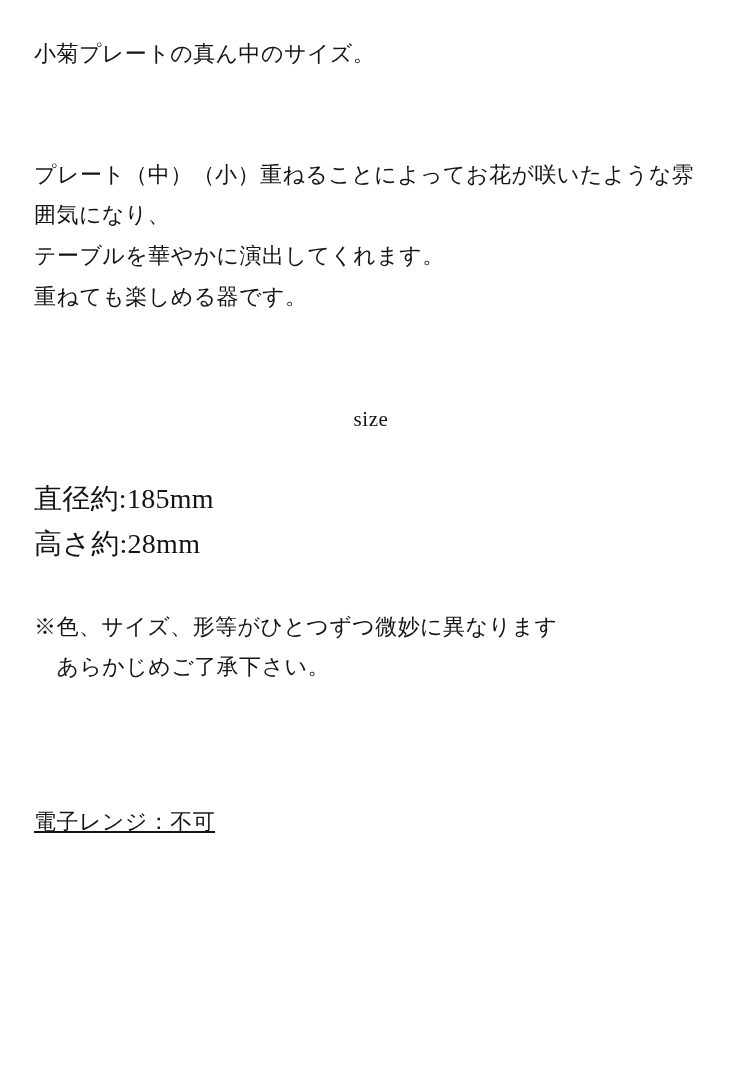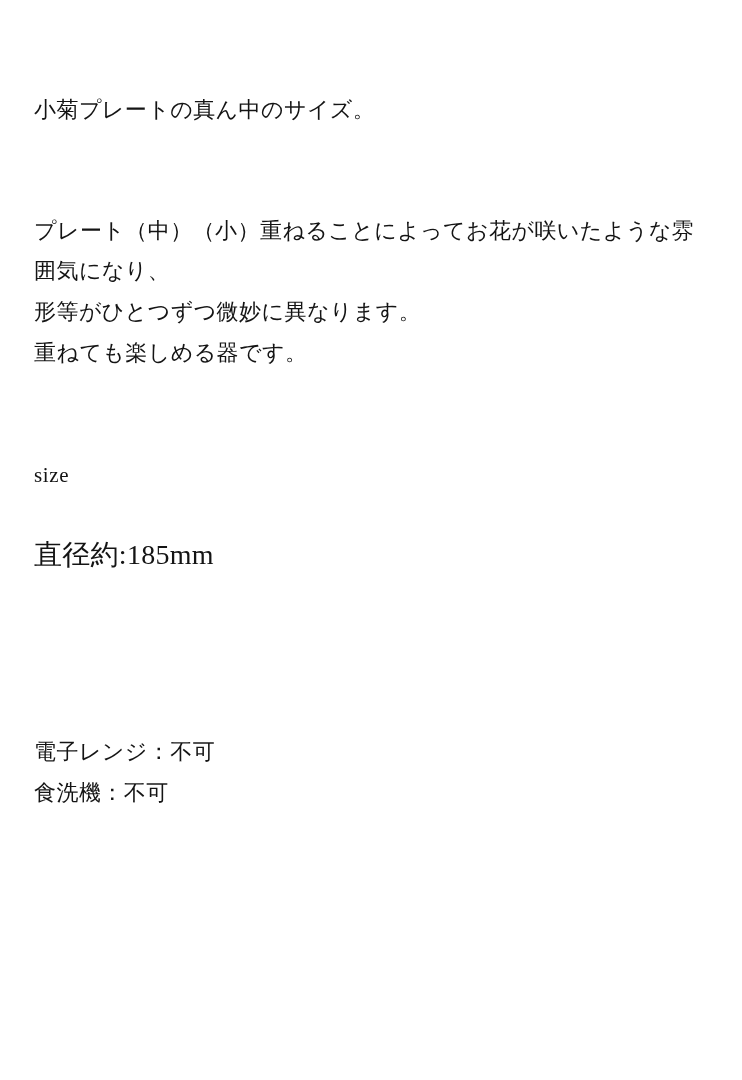--- a/index.html
+++ b/index.html
@@ -11,58 +11,60 @@
     width: 742px;
     height: 1080px;
     overflow: hidden;
     font-family: "Liberation Serif", "DejaVu Serif", serif;
     color: #1a1a1a;
   }
   .page {
     width: 742px;
     height: 1080px;
     box-sizing: border-box;
-    padding: 90px 34px 0 34px;
+    padding: 34px 34px 0 34px;
     position: relative;
   }
   .block {
     font-size: 22px;
     line-height: 1.85;
     letter-spacing: 0.02em;
     color: #141414;
     white-space: pre-wrap;
   }
   .gap-sm { height: 28px; }
   .gap-md { height: 40px; }
   .gap-xl { height: 86px; }
   .size-label {
     font-size: 21px;
     line-height: 1.6;
     letter-spacing: 0.03em;
     color: #141414;
     font-family: "Liberation Serif", "DejaVu Serif", serif;
+    text-align: center;
   }
   .dim {
     font-size: 28px;
     line-height: 1.6;
     letter-spacing: 0.01em;
     color: #141414;
   }
   .note {
     font-size: 22px;
     line-height: 1.85;
     letter-spacing: 0.02em;
     color: #141414;
     white-space: pre-wrap;
   }
   .care {
     font-size: 22px;
     line-height: 1.85;
     letter-spacing: 0.02em;
     color: #141414;
+    text-decoration: underline;
   }
   .clip-bottom {
     position: absolute;
     left: 0;
     right: 0;
     bottom: 0;
     height: 0;
   }
 </style>
 </head>
@@ -71,36 +73,38 @@
 <div class="page">
 
   <div class="block">小菊プレートの真ん中のサイズ。</div>
 
   <div class="gap-md"></div>
 
 
   <div class="gap-md"></div>
 
   <div class="block">プレート（中）（小）重ねることによってお花が咲いたような雰囲気になり、
-形等がひとつずつ微妙に異なります。
+テーブルを華やかに演出してくれます。
 重ねても楽しめる器です。</div>
 
   <div class="gap-xl"></div>
 
   <div class="size-label">size</div>
 
   <div class="gap-md"></div>
 
   <div class="dim">直径約:185mm</div>
+  <div class="dim">高さ約:28mm</div>
 
   <div class="gap-md"></div>
 
+  <div class="note">※色、サイズ、形等がひとつずつ微妙に異なります
+　あらかじめご了承下さい。</div>
 
   <div class="gap-sm"></div>
 
 
   <div class="gap-xl"></div>
 
   <div class="care">電子レンジ：不可</div>
-  <div class="care">食洗機：不可</div>
 
   <div class="clip-bottom"></div>
 </div>
 
 </body></html>

